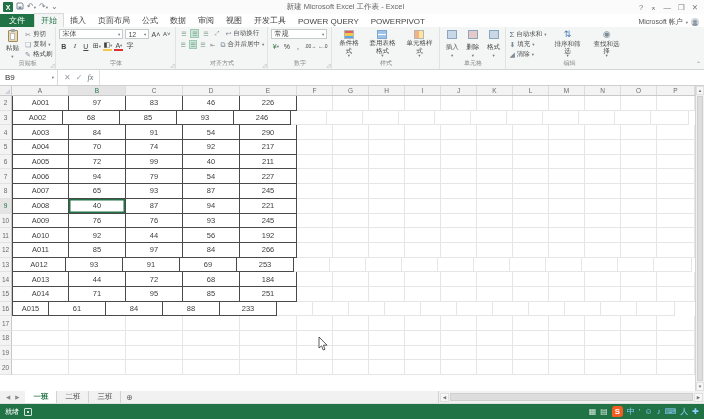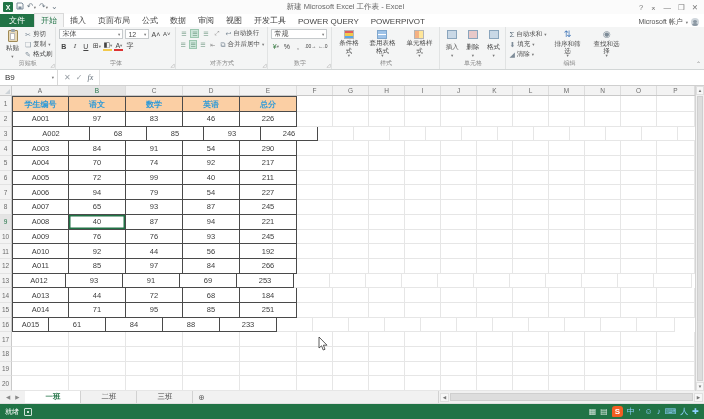--- a/index.html
+++ b/index.html
@@ -79,21 +79,21 @@
   .tl{border-left:1px solid #4a4a4a;}
   .tt{border-top:1px solid #4a4a4a;}
   .selected{box-shadow:inset 0 0 0 1.5px #217346;}
   .vscroll{width:9px;flex:0 0 auto;background:#f1f1f1;border-left:1px solid #d4d4d4;display:flex;flex-direction:column;}
   .varrow{height:9px;display:flex;align-items:center;justify-content:center;font-size:4.5px;color:#777;background:#f7f7f7;border:1px solid #e0e0e0;}
   .vthumb{flex:1;margin:1px;background:#dddddd;border:1px solid #cfcfcf;}
 
   
   .sheetbar{height:13px;background:#f1f1f1;display:flex;align-items:stretch;font-size:7.5px;color:#444;flex:0 0 auto;border-bottom:1px solid #e0e0e0;}
   .snav{display:flex;align-items:center;gap:5px;padding:0 6px;color:#8a8a8a;font-size:5.5px;}
-  .stab{display:flex;align-items:center;padding:0 20px;border-right:1px solid #d2d2d2;background:#f1f1f1;}
+  .stab{display:flex;align-items:center;padding:0 8px;border-right:1px solid #d2d2d2;background:#f1f1f1;}
   .stab.active{background:#fff;color:#217346;font-weight:bold;}
   .addsheet{display:flex;align-items:center;justify-content:center;width:16px;color:#666;font-size:8px;}
   .hscroll{margin-left:auto;width:266px;display:flex;align-items:center;border-left:1px solid #d2d2d2;padding:0 1px;}
   .harrow{width:9px;display:flex;align-items:center;justify-content:center;font-size:4.5px;color:#777;background:#f7f7f7;border:1px solid #e0e0e0;height:9px;}
   .hthumb{flex:1;height:8px;background:#dddddd;border:1px solid #cfcfcf;margin:0 1px;}
 
   
   .statusbar{height:15px;background:#217346;color:#fff;display:flex;align-items:center;font-size:7px;padding:0 5px;gap:5px;flex:0 0 auto;}
   .macro{width:8px;height:8px;border:1px solid #cfe3d8;border-radius:1px;position:relative;}
   .macro::after{content:"";position:absolute;left:2px;top:2px;width:2px;height:2px;background:#cfe3d8;}
@@ -346,39 +346,20 @@
           <div class="col-h" style="width: 36px;">I</div>
           <div class="col-h" style="width: 36px;">J</div>
           <div class="col-h" style="width: 36px;">K</div>
           <div class="col-h" style="width: 36px;">L</div>
           <div class="col-h" style="width: 36px;">M</div>
           <div class="col-h" style="width: 36px;">N</div>
           <div class="col-h" style="width: 36px;">O</div>
           <div class="col-h" style="width: 38px;">P</div>
         </div>
       <div class="gridrows" id="grid-rows">
-          <div class="grow first">
-            <div class="row-h">1</div>
-            <div class="cell thead tt tl" style="width: 57px;">学生编号</div>
-            <div class="cell thead tt" style="width: 57px;">语文</div>
-            <div class="cell thead tt" style="width: 57px;">数学</div>
-            <div class="cell thead tt" style="width: 57px;">英语</div>
-            <div class="cell thead tt" style="width: 57px;">总分</div>
-            <div class="cell" style="width: 36px;"></div>
-            <div class="cell" style="width: 36px;"></div>
-            <div class="cell" style="width: 36px;"></div>
-            <div class="cell" style="width: 36px;"></div>
-            <div class="cell" style="width: 36px;"></div>
-            <div class="cell" style="width: 36px;"></div>
-            <div class="cell" style="width: 36px;"></div>
-            <div class="cell" style="width: 36px;"></div>
-            <div class="cell" style="width: 36px;"></div>
-            <div class="cell" style="width: 36px;"></div>
-            <div class="cell" style="width: 38px;"></div>
-          </div>
           <div class="grow">
             <div class="row-h">2</div>
             <div class="cell tdata tl" style="width: 57px;">A001</div>
             <div class="cell tdata" style="width: 57px;">97</div>
             <div class="cell tdata" style="width: 57px;">83</div>
             <div class="cell tdata" style="width: 57px;">46</div>
             <div class="cell tdata" style="width: 57px;">226</div>
             <div class="cell" style="width: 36px;"></div>
             <div class="cell" style="width: 36px;"></div>
             <div class="cell" style="width: 36px;"></div>
@@ -386,21 +367,21 @@
             <div class="cell" style="width: 36px;"></div>
             <div class="cell" style="width: 36px;"></div>
             <div class="cell" style="width: 36px;"></div>
             <div class="cell" style="width: 36px;"></div>
             <div class="cell" style="width: 36px;"></div>
             <div class="cell" style="width: 36px;"></div>
             <div class="cell" style="width: 38px;"></div>
           </div>
           <div class="grow">
             <div class="row-h">3</div>
-            <div class="cell tdata tl" style="width: 78px;">A002</div>
+            <div class="cell tdata tl" style="width: 51px;">A002</div>
             <div class="cell tdata" style="width: 57px;">68</div>
             <div class="cell tdata" style="width: 57px;">85</div>
             <div class="cell tdata" style="width: 57px;">93</div>
             <div class="cell tdata" style="width: 57px;">246</div>
             <div class="cell" style="width: 36px;"></div>
             <div class="cell" style="width: 36px;"></div>
             <div class="cell" style="width: 36px;"></div>
             <div class="cell" style="width: 36px;"></div>
             <div class="cell" style="width: 36px;"></div>
             <div class="cell" style="width: 36px;"></div>

